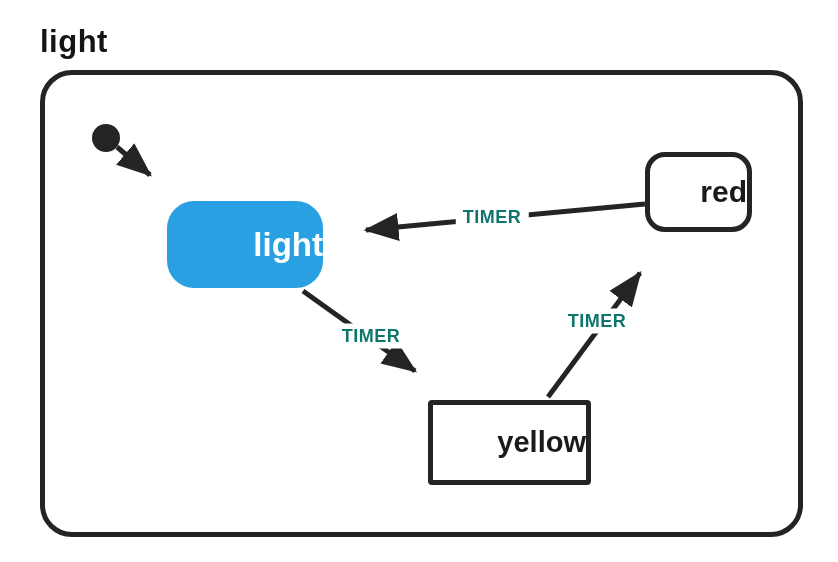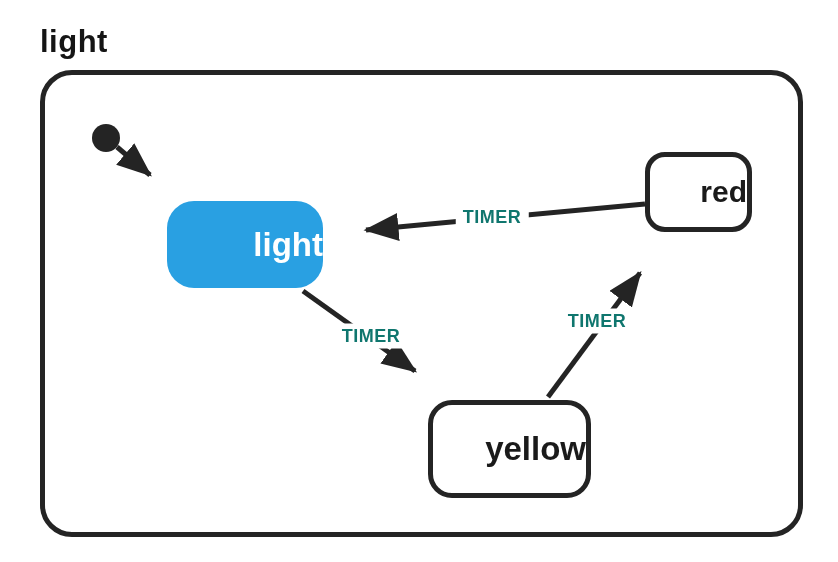--- a/index.html
+++ b/index.html
@@ -48,23 +48,23 @@
     border:none;
     color:#ffffff;
     font-size:33px;
   }
   #state-red {
     left:645px; top:152px; width:107px; height:80px;
     border-radius:20px;
     font-size:30px;
   }
   #state-yellow {
-    left:428px; top:400px; width:163px; height:98px;
-    border-radius:24px;
-    font-size:33px;
+    left:428px; top:400px; width:163px; height:85px;
+    border-radius:4px;
+    font-size:29px;
   }
   .timer-label {
     position:absolute;
     transform:translate(-50%,-50%);
     background:#ffffff;
     padding:2px 7px;
     font-size:18px; font-weight:bold; color:#0f766e;
     letter-spacing:0.5px;
     z-index:3;
     white-space:nowrap;

